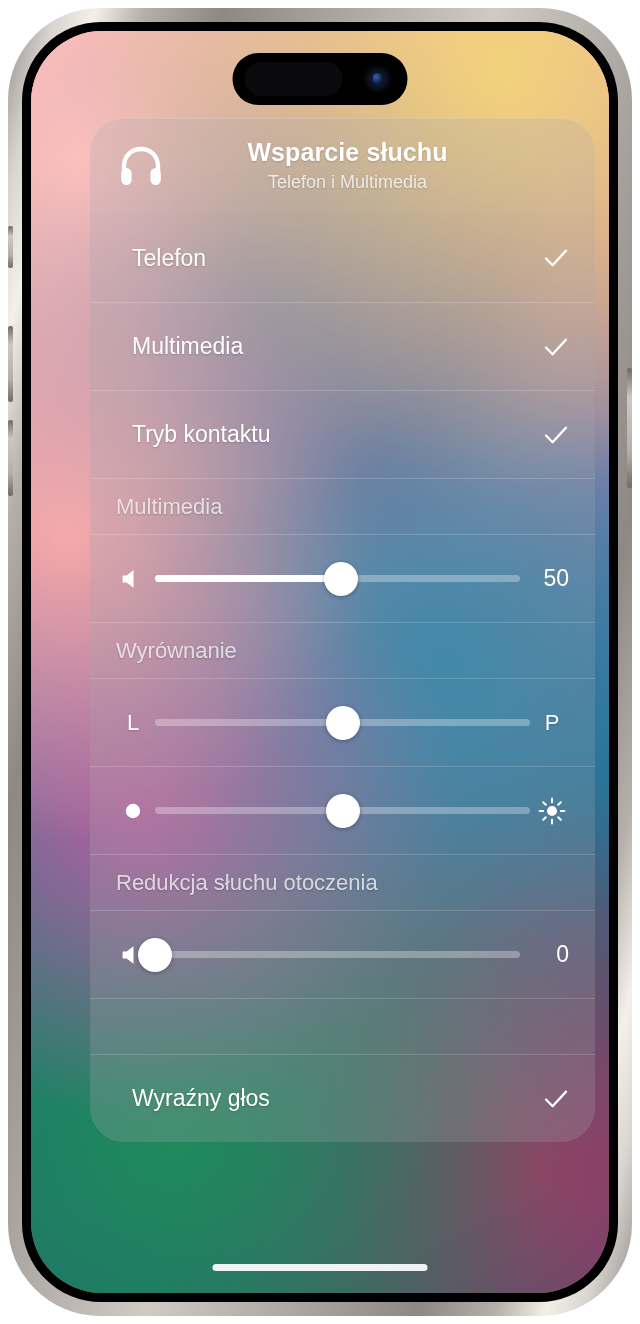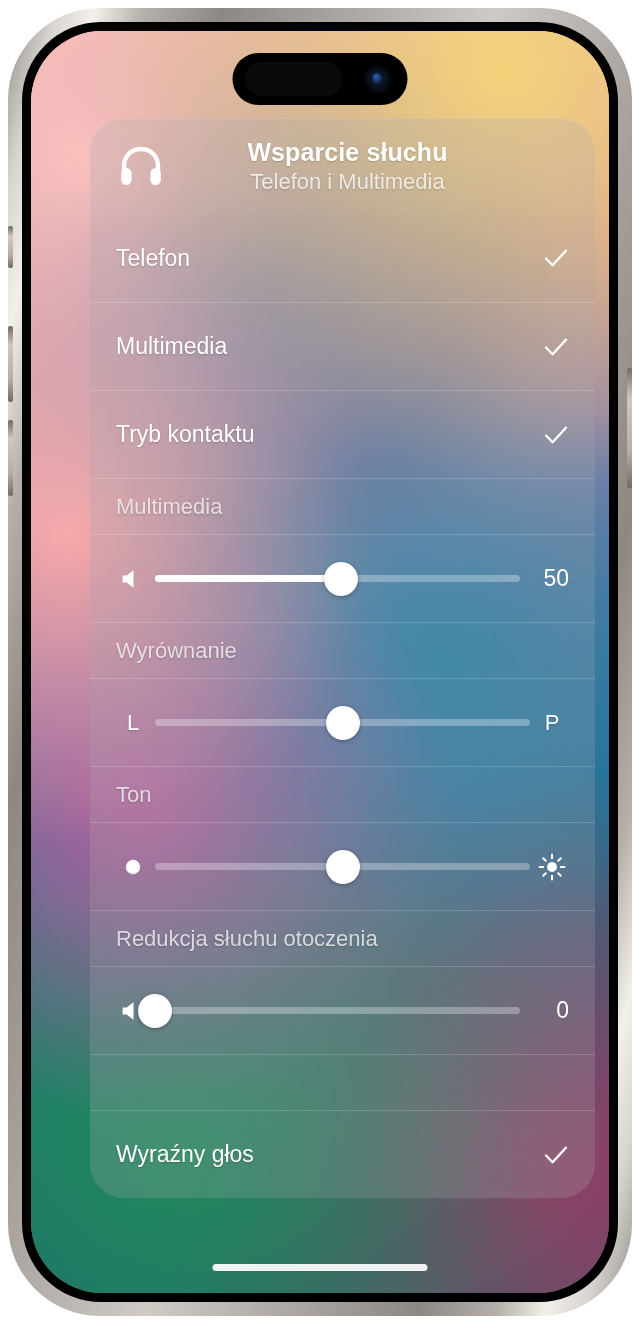--- a/index.html
+++ b/index.html
@@ -158,41 +158,42 @@
   .header-title {
     color: #ffffff;
     font-size: 25px;
     font-weight: bold;
     letter-spacing: 0.1px;
     line-height: 30px;
     text-shadow: 0 1px 2px rgba(0,0,0,0.18);
   }
   .header-subtitle {
     color: rgba(255,255,255,0.78);
-    font-size: 22px;
+    font-size: 18px;
     line-height: 28px;
     margin-top: 1px;
     text-shadow: 0 1px 2px rgba(0,0,0,0.18);
   }
 
   .row {
     position: relative;
     box-sizing: border-box;
     padding: 0 26px;
     display: flex;
     align-items: center;
     background: rgba(255,255,255,0.045);
   }
   .row + .row { border-top: 1px solid rgba(255,255,255,0.18); }
 
   .row-toggle { height: 88px; justify-content: space-between; }
   .row-label {
     color: #ffffff;
     font-size: 23px;
     text-shadow: 0 1px 2px rgba(0,0,0,0.2);
+    margin-left: 16px;
   }
   .check {
     width: 26px;
     height: 26px;
     display: flex;
     align-items: center;
     justify-content: center;
   }
 
   .row-section { height: 56px; }
@@ -366,23 +367,20 @@
           <div class="slider-wrap">
             <span class="slider-end text-end">L</span>
             <div class="track">
               <div class="track-bg"></div>
               <div class="thumb" style="left:50%"></div>
             </div>
             <span class="slider-end text-end">P</span>
           </div>
         </div>
 
-        <div class="row row-section">
-          <span class="section-title">Ton</span>
-        </div>
         <div class="row row-slider">
           <div class="slider-wrap">
             <span class="slider-end">
               <svg width="20" height="20" viewBox="0 0 20 20" fill="none">
                 <circle cx="10" cy="10" r="7.2" fill="#ffffff"></circle>
               </svg>
             </span>
             <div class="track">
               <div class="track-bg"></div>
               <div class="thumb" style="left:50%"></div>

